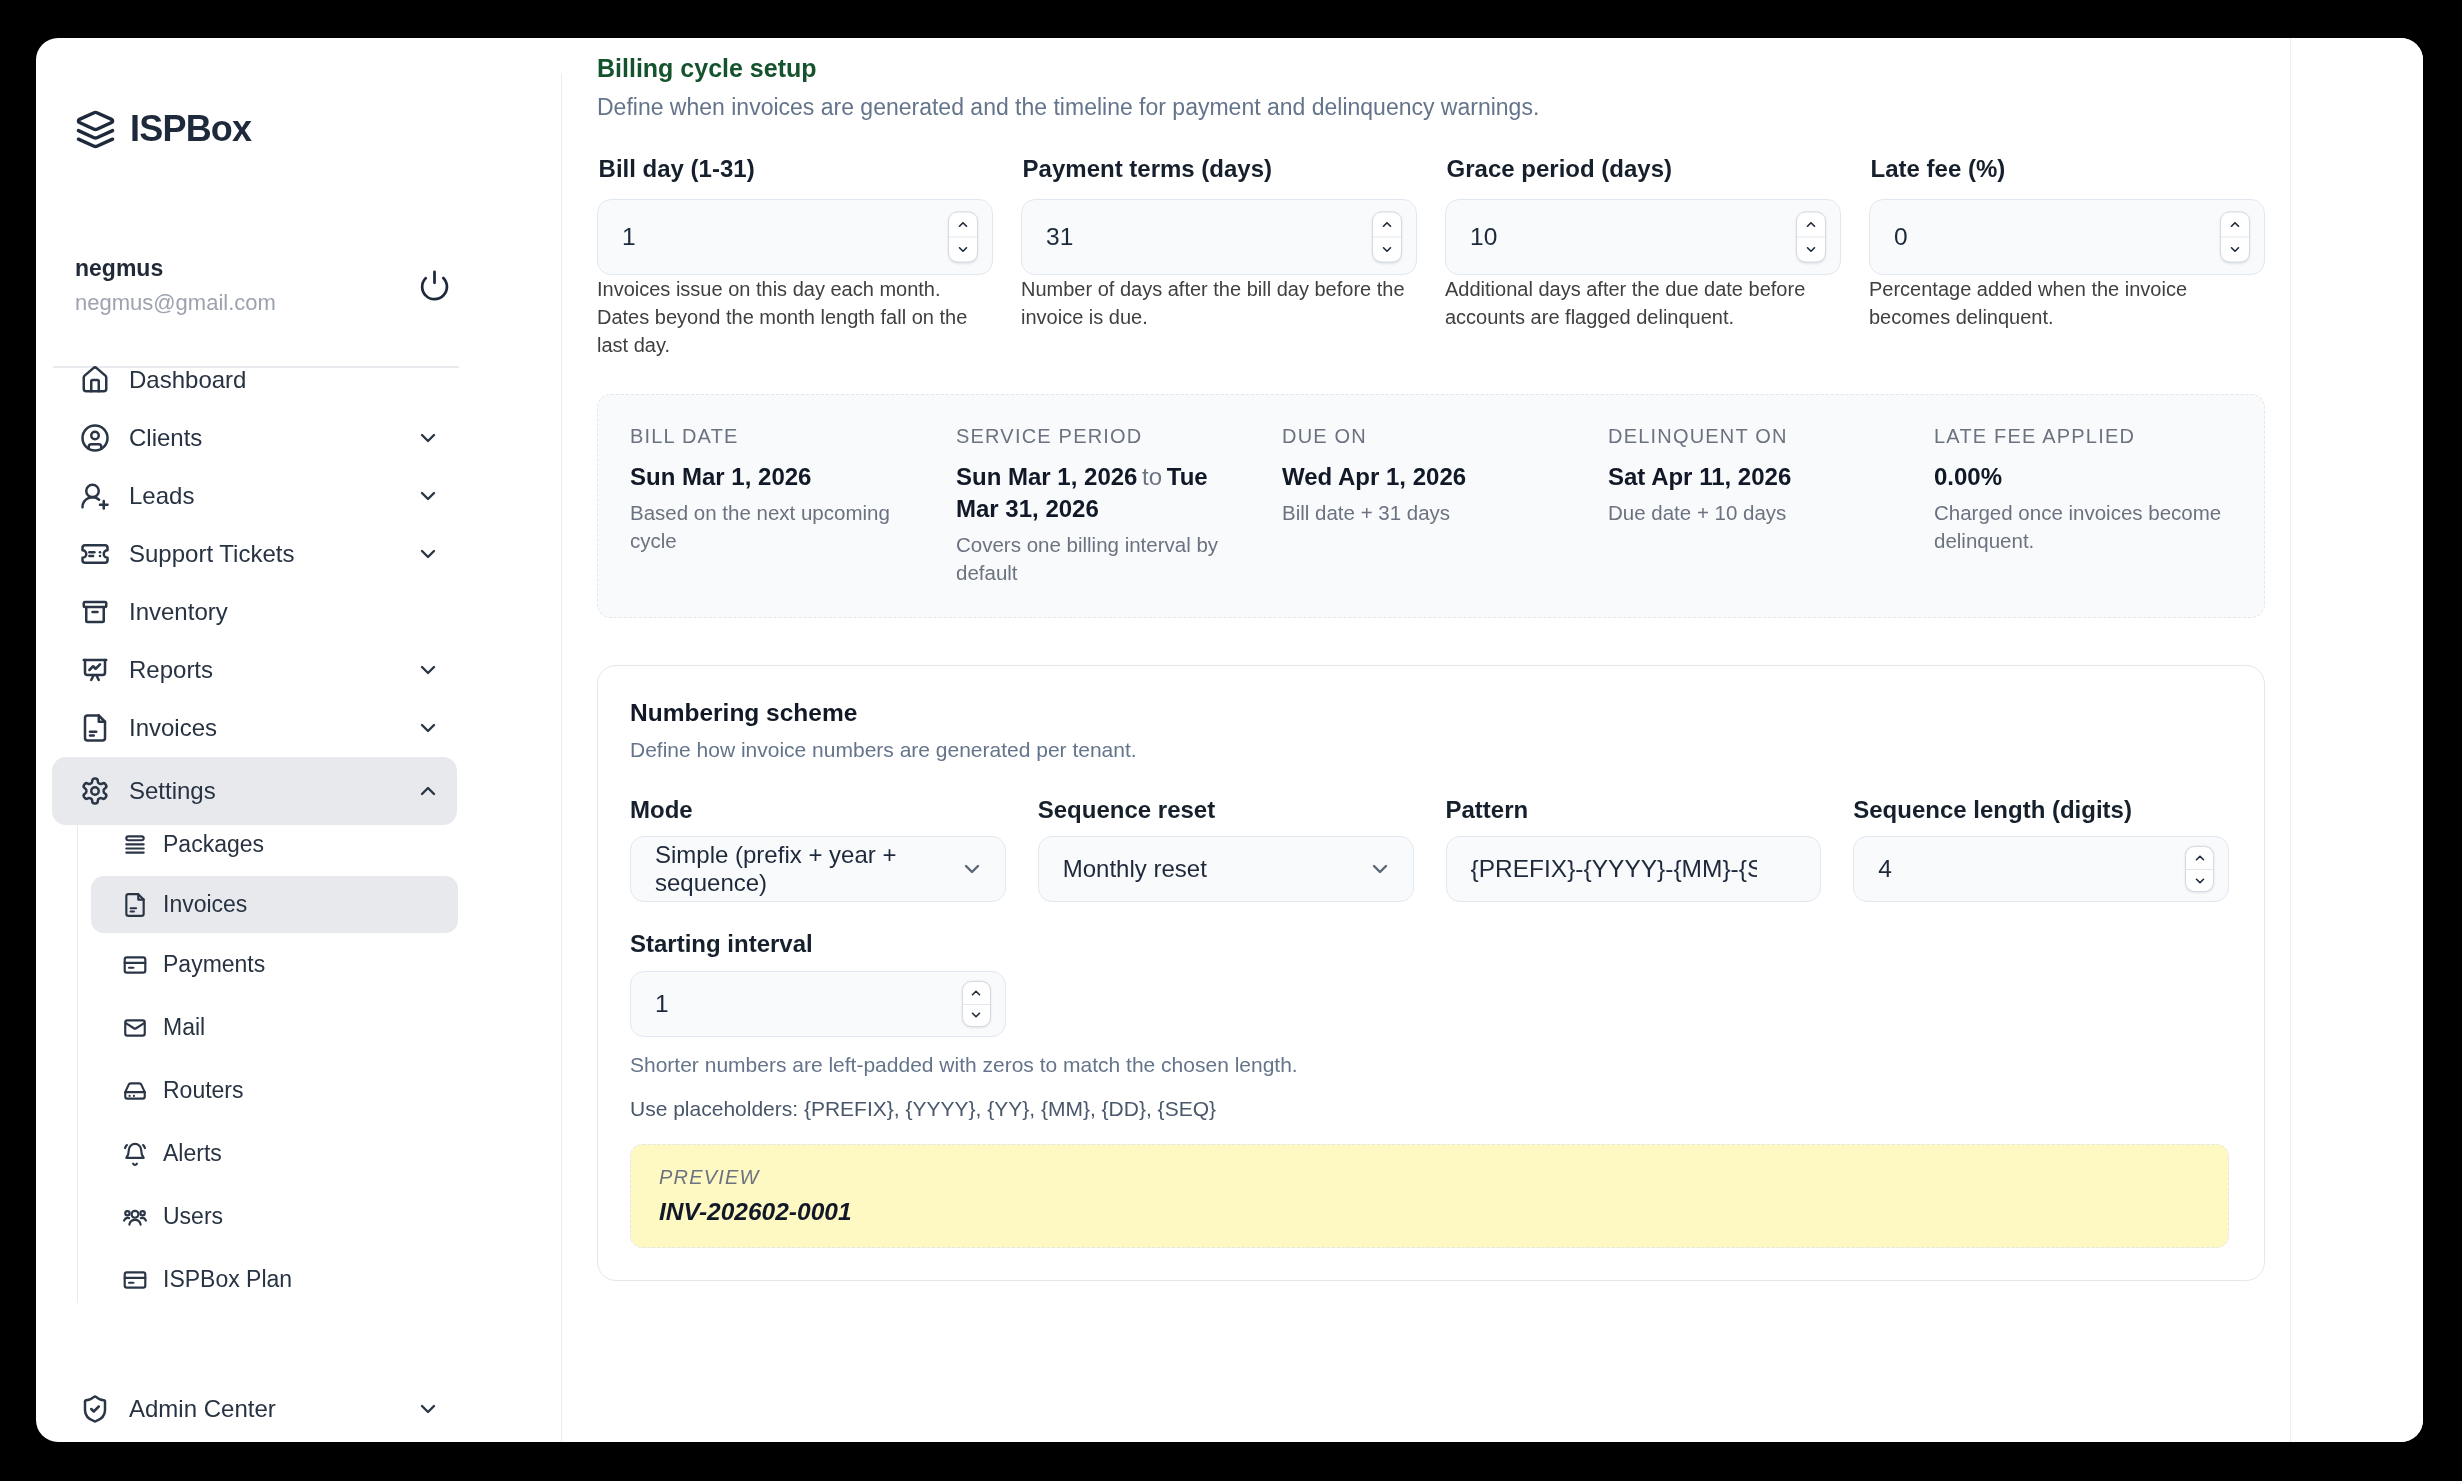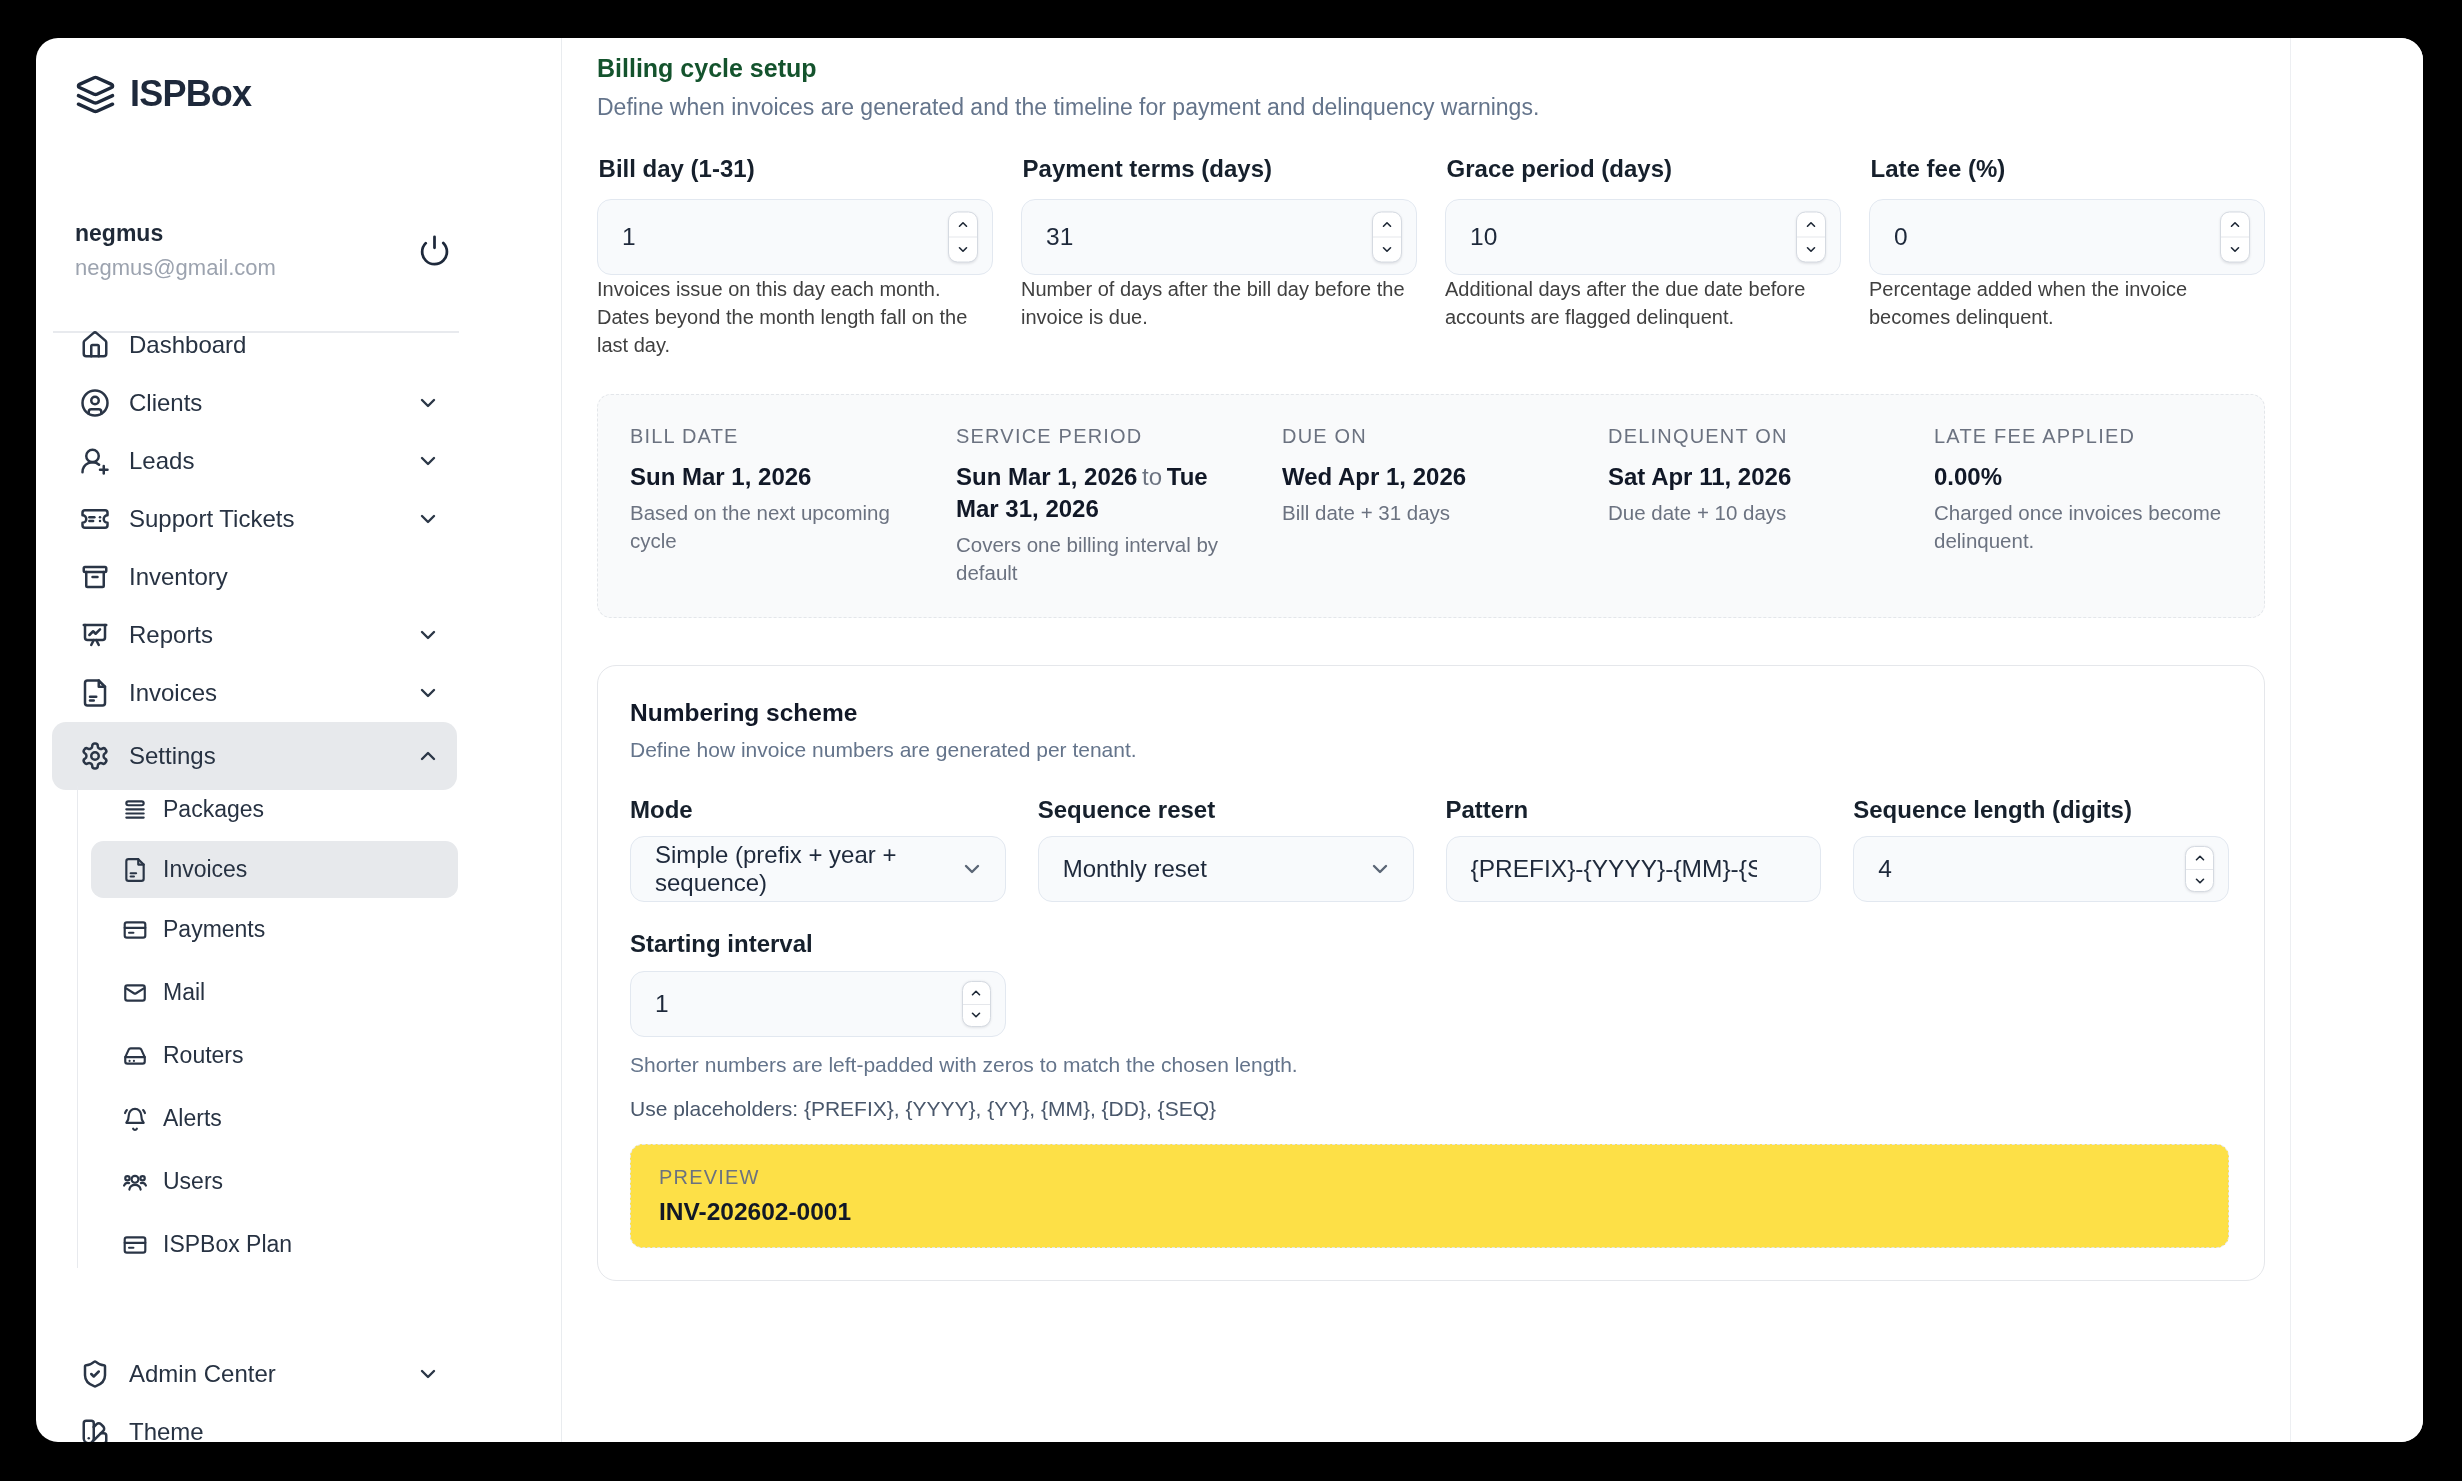--- a/index.html
+++ b/index.html
@@ -6,21 +6,21 @@
   body{
     width:2462px;height:1481px;background:#000;position:relative;overflow:hidden;
     font-family:"Liberation Sans",sans-serif;color:#1f2937;
     -webkit-font-smoothing:antialiased;
   }
   .window{
     position:absolute;left:36px;top:38px;width:2387px;height:1404px;
     background:#fff;border-radius:22px;overflow:hidden;display:flex;
   }
   
-  .sidebar{flex:0 0 525px;width:525px;position:relative;border-right:1.6px solid #e9ecef;}
+  .sidebar{flex:0 0 525px;width:525px;position:relative;border-right:1.6px solid #e9ecef;margin-top:35px;}
   .logo-row{position:absolute;left:39px;top:35px;display:flex;align-items:center;gap:14px;}
   .logo-row svg{width:41px;height:41px;stroke:#1e293b;}
   .logo-text{font-size:36px;font-weight:800;color:#1e293b;letter-spacing:-0.8px;}
   .user-row{position:absolute;left:39px;top:180px;right:104px;display:flex;align-items:center;justify-content:space-between;}
   .user-name{font-size:23px;font-weight:700;color:#1f2937;line-height:30px;}
   .user-email{font-size:22px;color:#9ca3af;line-height:30px;margin-top:4.7px;text-align:right;}
   .power-btn{background:none;border:none;padding:6.3px;cursor:pointer;display:flex;}
   .power-btn svg{width:33px;height:33px;stroke:#1e293b;}
   .sb-divider{position:absolute;left:16.6px;top:293px;width:406px;height:1.6px;background:#e8eaee;}
   .nav-main{position:absolute;left:16px;top:278px;width:405px;}
@@ -86,22 +86,22 @@
   .card-sub{margin-top:8px;font-size:21px;color:#64748b;line-height:27px;}
   .card-grid{display:grid;grid-template-columns:1fr 1fr 1fr 1fr;column-gap:32px;margin-top:33px;row-gap:28px;}
   .ctl-label{font-size:24px;font-weight:700;color:#16202c;line-height:28px;}
   .ctl .input{height:66px;margin-top:12.6px;}
   .ctl .stepper{height:44px;width:27px;}
   .select-value{font-size:24px;color:#1e293b;padding-left:24px;}
   .sel-chev{position:absolute;right:20.5px;top:50%;transform:translateY(-50%);width:24px;height:24px;stroke:#5b6676;}
   .card-help{margin-top:14px;font-size:21px;color:#64748b;line-height:27px;}
   .card-ph{margin-top:17.4px;font-size:21px;color:#49576b;line-height:27px;}
   .preview{
-    margin-top:22px;background:#fde047;border:1.6px dashed #e3e6ea;border-radius:12.6px;
-    padding:20.5px 28px;box-sizing:border-box;
+    margin-top:22px;background:#fef9c3;border:1.6px dashed #e3e6ea;border-radius:12.6px;
+    padding:20.5px 28px;box-sizing:border-box;font-style:italic;
   }
   .p-label{font-size:20px;letter-spacing:1.2px;color:#6b7280;font-weight:500;}
   .p-value{margin-top:9.5px;font-size:24.5px;font-weight:700;color:#111827;}
   svg{fill:none;stroke-linecap:round;stroke-linejoin:round;}
 </style>
 </head>
 <body>
 
 <div class="window">
 

